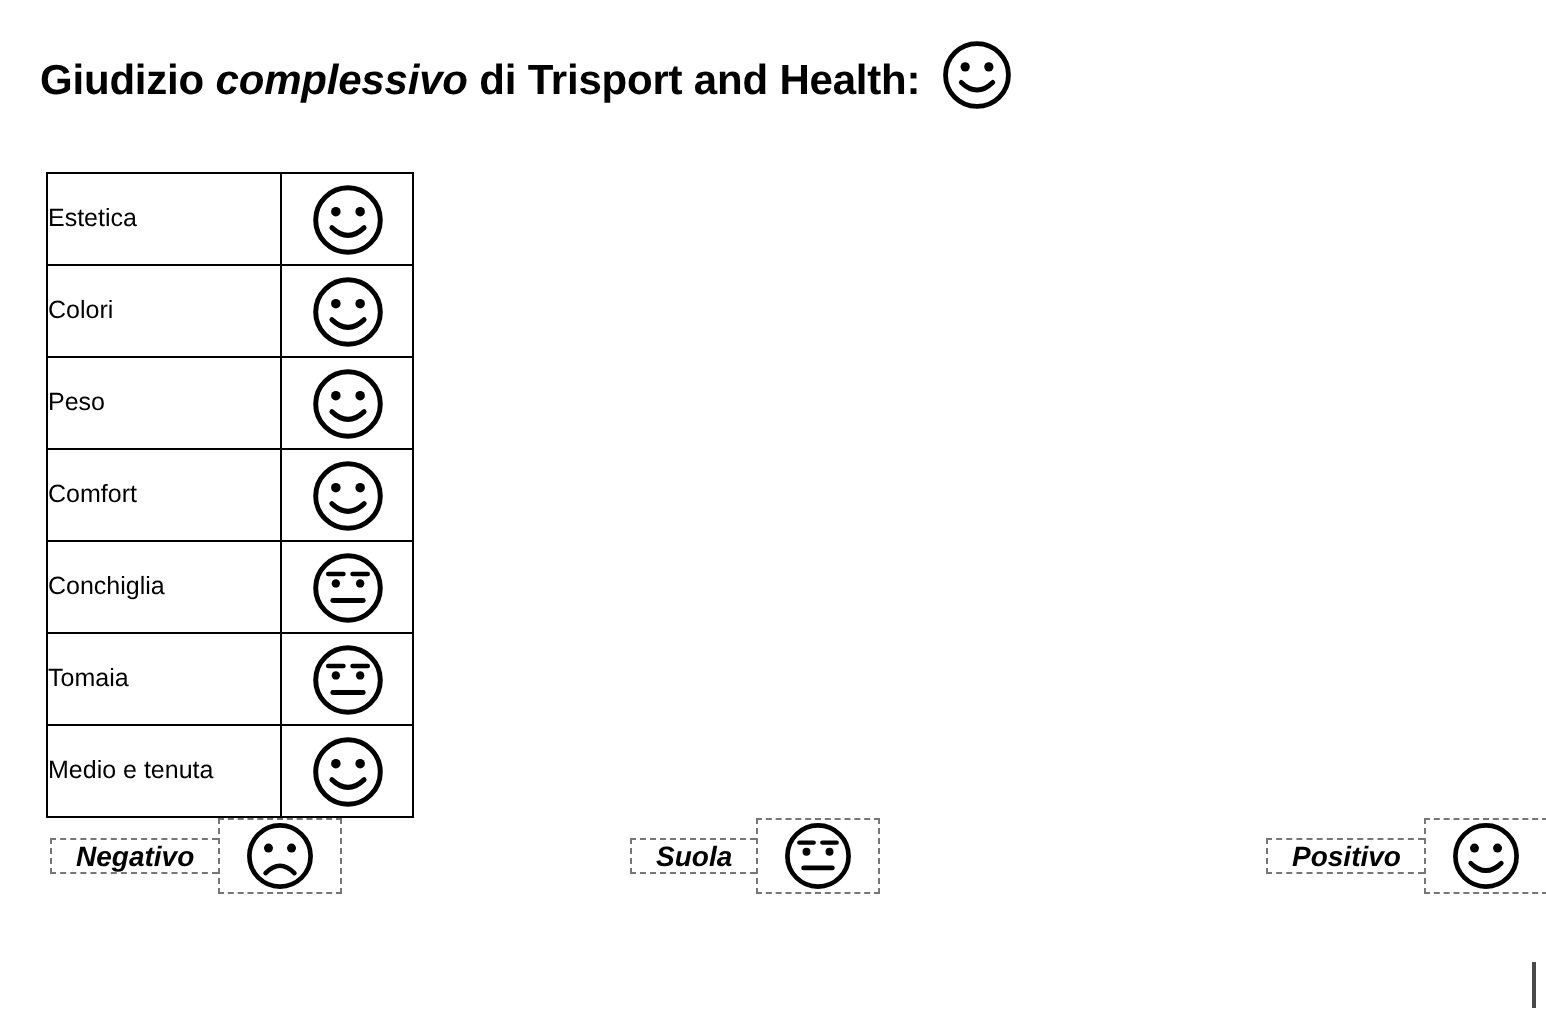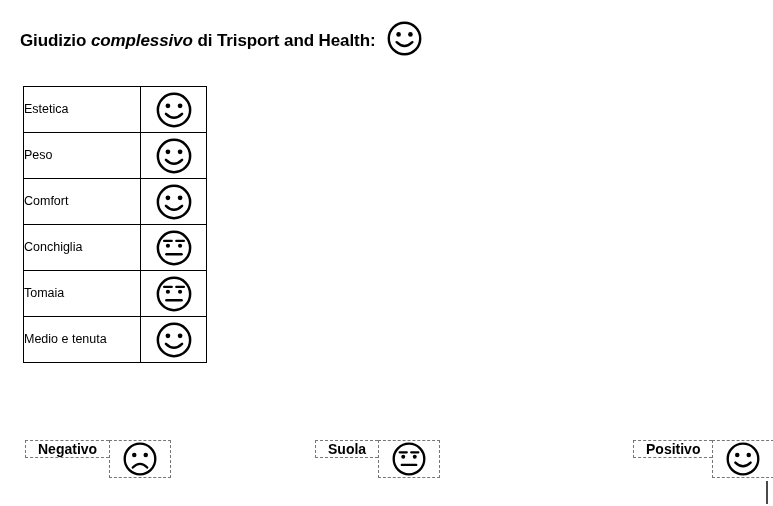--- a/index.html
+++ b/index.html
@@ -20,21 +20,21 @@
   #title-bar {
     position: absolute;
     left: 20px;
     top: 20px;
     display: flex;
     align-items: center;
     gap: 10px;
     height: 40px;
   }
   #title-text {
-    font-size: 17px;
+    font-size: 21px;
     font-weight: bold;
     letter-spacing: -0.1px;
     white-space: nowrap;
     line-height: 1;
   }
   #title-text .it {
     font-style: italic;
   }
   .title-face {
     display: block;
@@ -68,24 +68,25 @@
     text-align: center;
   }
   .cell-face svg {
     display: block;
     margin: 0 auto;
   }
 
   
   .legend-item {
     position: absolute;
-    top: 440px;
-    display: flex;
-    align-items: flex-start;
+    top: 408px;
+    display: flex;
+    align-items: center;
     height: 40px;
+    font-style: italic;
   }
   .legend-label {
     border: 1.2px dashed #777777;
     border-right: none;
     display: flex;
     align-items: center;
     justify-content: center;
     padding: 0 12px;
     font-size: 14px;
     font-weight: bold;
@@ -144,20 +145,33 @@
           <svg width="38" height="38" viewBox="0 0 40 40" aria-hidden="true">
             <circle cx="20" cy="20" r="17" fill="#fff" stroke="#000" stroke-width="2.6"></circle>
             <circle cx="13.6" cy="15.6" r="2.5" fill="#000"></circle>
             <circle cx="26.4" cy="15.6" r="2.5" fill="#000"></circle>
             <path d="M11.5 24 Q20 32.2 28.5 24" fill="none" stroke="#000" stroke-width="2.6" stroke-linecap="round"></path>
           </svg>
         </span>
       </td>
     </tr>
 
+    <tr>
+      <td class="cell-label">Colori</td>
+      <td class="cell-face">
+        <span>
+          <svg width="38" height="38" viewBox="0 0 40 40" aria-hidden="true">
+            <circle cx="20" cy="20" r="17" fill="#fff" stroke="#000" stroke-width="2.6"></circle>
+            <circle cx="13.6" cy="15.6" r="2.5" fill="#000"></circle>
+            <circle cx="26.4" cy="15.6" r="2.5" fill="#000"></circle>
+            <path d="M11.5 24 Q20 32.2 28.5 24" fill="none" stroke="#000" stroke-width="2.6" stroke-linecap="round"></path>
+          </svg>
+        </span>
+      </td>
+    </tr>
 
     <tr>
       <td class="cell-label">Peso</td>
       <td class="cell-face">
         <span>
           <svg width="38" height="38" viewBox="0 0 40 40" aria-hidden="true">
             <circle cx="20" cy="20" r="17" fill="#fff" stroke="#000" stroke-width="2.6"></circle>
             <circle cx="13.6" cy="15.6" r="2.5" fill="#000"></circle>
             <circle cx="26.4" cy="15.6" r="2.5" fill="#000"></circle>
             <path d="M11.5 24 Q20 32.2 28.5 24" fill="none" stroke="#000" stroke-width="2.6" stroke-linecap="round"></path>

